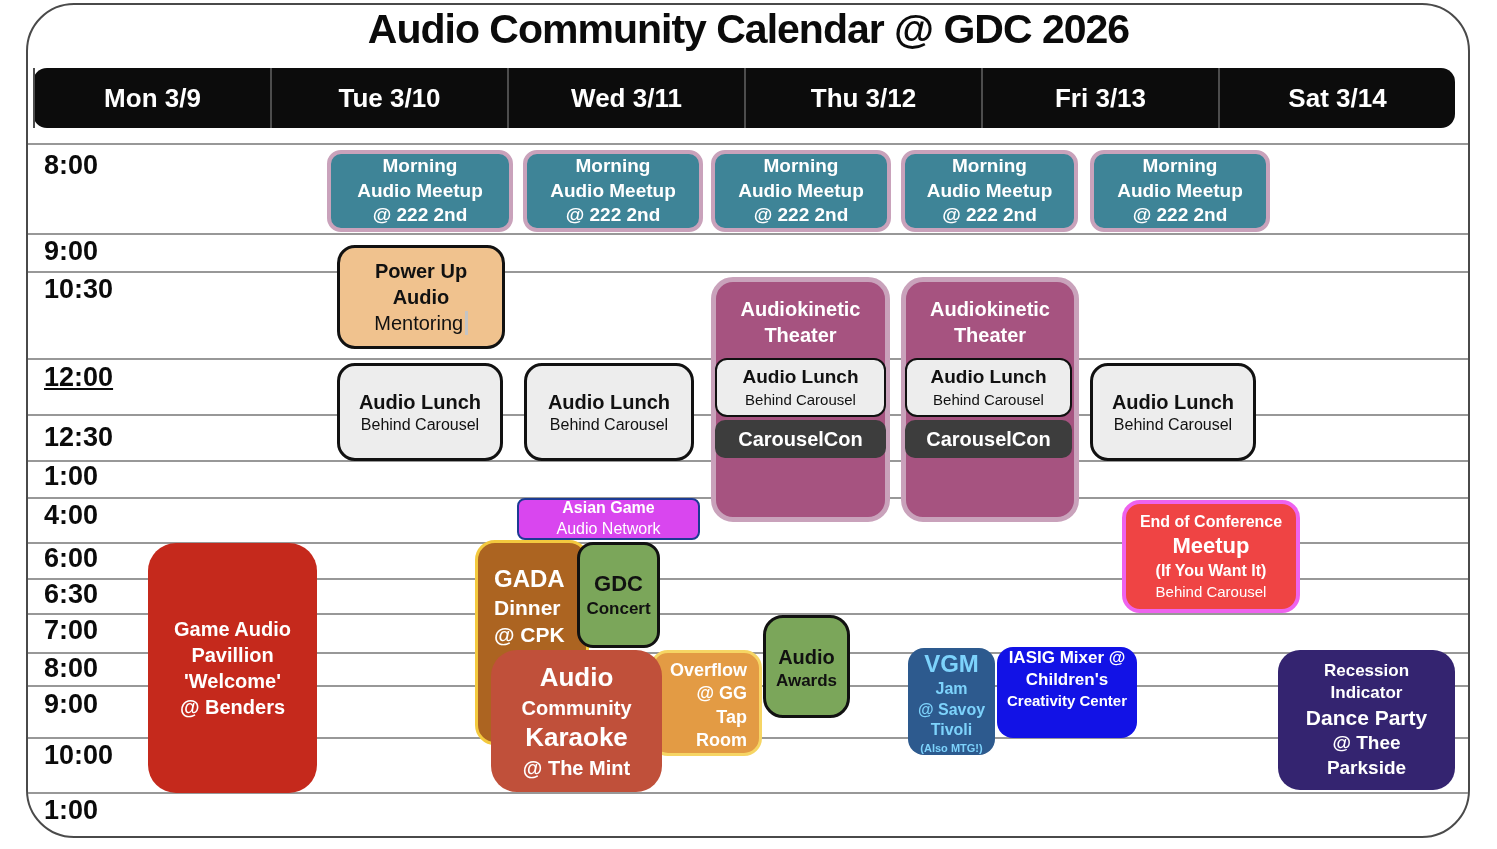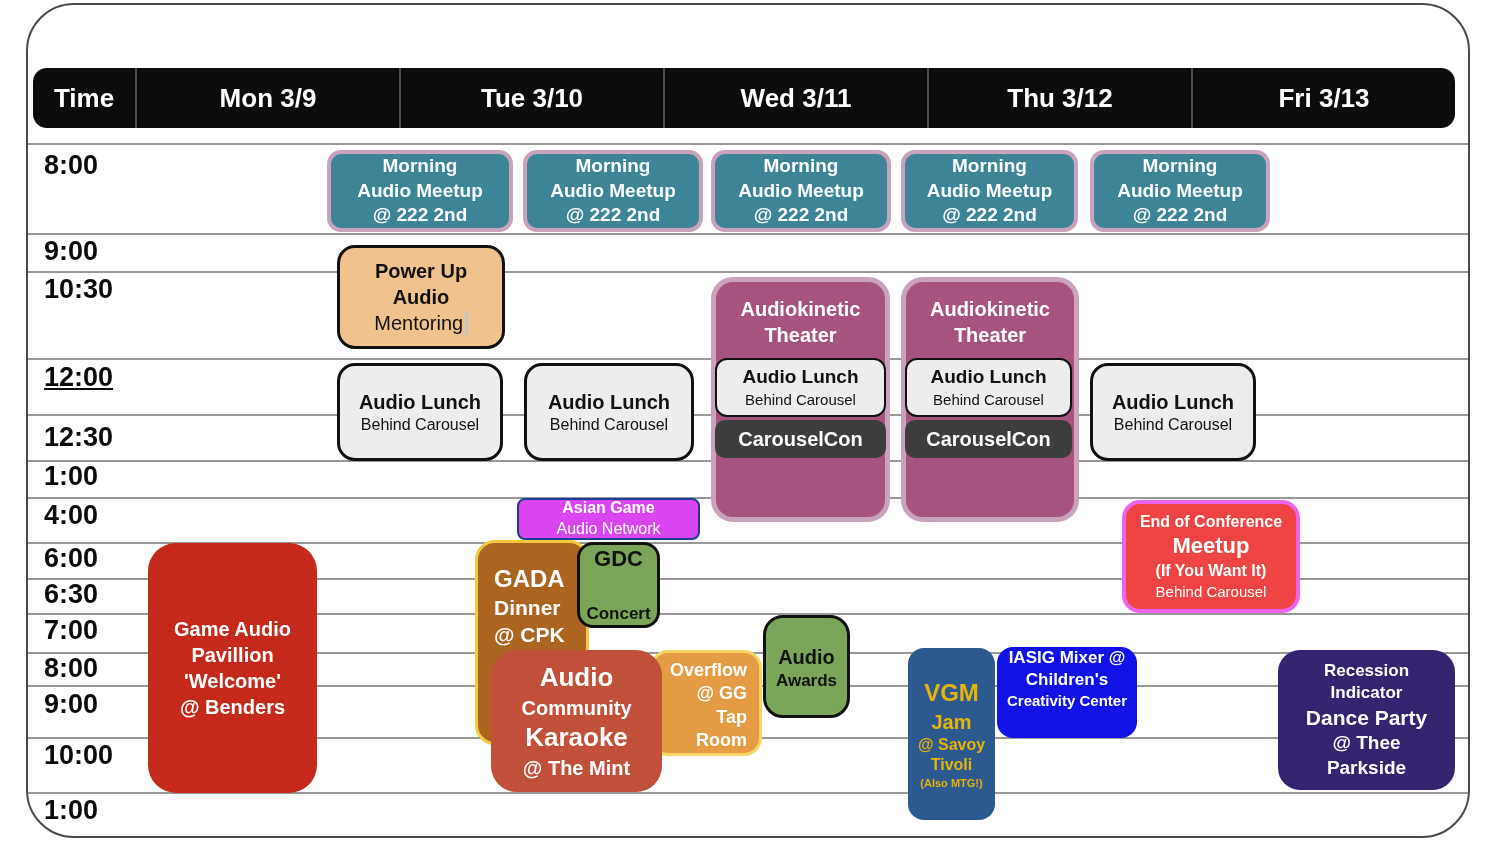--- a/index.html
+++ b/index.html
@@ -42,29 +42,30 @@
   .caret{
     display:inline-block;width:2.5px;height:24px;background:#c4c4c4;
     margin-left:2px;vertical-align:-5px;
   }
 </style>
 </head>
 <body>
 
 <div class="stage">
   <div class="outer-border"></div>
+  <h1 class="page-title">Audio Community Calendar @ GDC 2026</h1>
 
   <div class="header-bar">
-    <div class="hcell time">Time</div>
 
       <div class="hcell day">Mon 3/9</div>
       <div class="hcell day">Tue 3/10</div>
       <div class="hcell day">Wed 3/11</div>
       <div class="hcell day">Thu 3/12</div>
       <div class="hcell day">Fri 3/13</div>
+      <div class="hcell day">Sat 3/14</div>
     </div>
 
   <div id="gridlines">
       <div class="gridline" style="top: 143px;"></div>
       <div class="gridline" style="top: 233px;"></div>
       <div class="gridline" style="top: 271px;"></div>
       <div class="gridline" style="top: 358px;"></div>
       <div class="gridline" style="top: 414px;"></div>
       <div class="gridline" style="top: 460px;"></div>
       <div class="gridline" style="top: 497px;"></div>
@@ -165,43 +166,43 @@
       </div>
       <div class="event" style="left: 517px; top: 498px; width: 183px; height: 42px; background: #d946ef; border: 2.5px solid rgb(28, 59, 148); border-radius: 8px; color: rgb(255, 255, 255); justify-content: center;">
         <div class="ln" style="font-size: 16px; font-weight: 700;">Asian Game</div>
         <div class="ln" style="font-size: 16px; font-weight: 400;">Audio Network</div>
       </div>
       <div class="event" style="left: 475px; top: 540px; width: 114px; height: 205px; background: rgb(172, 100, 33); border: 3px solid rgb(243, 201, 62); border-radius: 20px; color: rgb(255, 255, 255); justify-content: flex-start; padding-top: 20px; text-align: left; padding-left: 16px;">
         <div class="ln" style="font-size: 24px; font-weight: 700;">GADA</div>
         <div class="ln" style="font-size: 21px; font-weight: 700;">Dinner</div>
         <div class="ln" style="font-size: 21px; font-weight: 700;">@ CPK</div>
       </div>
-      <div class="event" style="left: 577px; top: 542px; width: 83px; height: 86px; background: rgb(123, 166, 90); border: 3px solid rgb(17, 17, 17); border-radius: 16px; color: rgb(17, 17, 17); justify-content: space-between;">
+      <div class="event" style="left: 577px; top: 542px; width: 83px; height: 106px; background: rgb(123, 166, 90); border: 3px solid rgb(17, 17, 17); border-radius: 16px; color: rgb(17, 17, 17); justify-content: center;">
         <div class="ln" style="font-size: 22px; font-weight: 700;">GDC</div>
         <div class="ln" style="font-size: 17px; font-weight: 700;">Concert</div>
       </div>
       <div class="event" style="left: 650px; top: 650px; width: 112px; height: 106px; background: rgb(227, 155, 68); border: 3px solid rgb(246, 213, 100); border-radius: 18px; color: rgb(255, 255, 255); justify-content: flex-start; padding-top: 6px; text-align: right; padding-right: 12px;">
         <div class="ln" style="font-size: 18px; font-weight: 700;">Overflow</div>
         <div class="ln" style="font-size: 18px; font-weight: 700;">@ GG</div>
         <div class="ln" style="font-size: 18px; font-weight: 700;">Tap</div>
         <div class="ln" style="font-size: 18px; font-weight: 700;">Room</div>
       </div>
       <div class="event" style="left: 491px; top: 650px; width: 171px; height: 142px; background: rgb(192, 80, 58); border-radius: 26px; color: rgb(255, 255, 255); justify-content: center;">
         <div class="ln" style="font-size: 26px; font-weight: 700;">Audio</div>
         <div class="ln" style="font-size: 20px; font-weight: 700;">Community</div>
         <div class="ln" style="font-size: 26px; font-weight: 700;">Karaoke</div>
         <div class="ln" style="font-size: 20px; font-weight: 700;">@ The Mint</div>
       </div>
       <div class="event" style="left: 763px; top: 615px; width: 87px; height: 103px; background: rgb(123, 166, 90); border: 3px solid rgb(17, 17, 17); border-radius: 20px; color: rgb(17, 17, 17); justify-content: flex-start; padding-top: 26px;">
         <div class="ln" style="font-size: 20px; font-weight: 700;">Audio</div>
         <div class="ln" style="font-size: 17px; font-weight: 700;">Awards</div>
       </div>
-      <div class="event" style="left: 908px; top: 648px; width: 87px; height: 172px; background: rgb(45, 90, 142); border-radius: 16px; color: #eab308; justify-content: center;">
+      <div class="event" style="left: 908px; top: 648px; width: 87px; height: 107px; background: rgb(45, 90, 142); border-radius: 16px; color: #7dd3fc; justify-content: center;">
         <div class="ln" style="font-size: 24px; font-weight: 700;">VGM</div>
-        <div class="ln" style="font-size: 20px; font-weight: 700;">Jam</div>
+        <div class="ln" style="font-size: 16px; font-weight: 700;">Jam</div>
         <div class="ln" style="font-size: 16px; font-weight: 700;">@ Savoy</div>
         <div class="ln" style="font-size: 16px; font-weight: 700;">Tivoli</div>
         <div class="ln" style="font-size: 11px; font-weight: 700;">(Also MTG!)</div>
       </div>
       <div class="event" style="left: 997px; top: 647px; width: 140px; height: 91px; background: rgb(18, 18, 230); border-radius: 16px; color: rgb(255, 255, 255); ">
         <div class="ln" style="font-size: 17px; font-weight: 700;">IASIG Mixer @</div>
         <div class="ln" style="font-size: 17px; font-weight: 700;">Children's</div>
         <div class="ln" style="font-size: 15px; font-weight: 700;">Creativity Center</div>
       </div>
       <div class="event" style="left: 1090px; top: 500px; width: 178px; height: 113px; background: #ef4444; border: 4px solid rgb(238, 99, 238); border-radius: 18px; color: rgb(255, 255, 255); justify-content: center; margin-left: 32px;">

